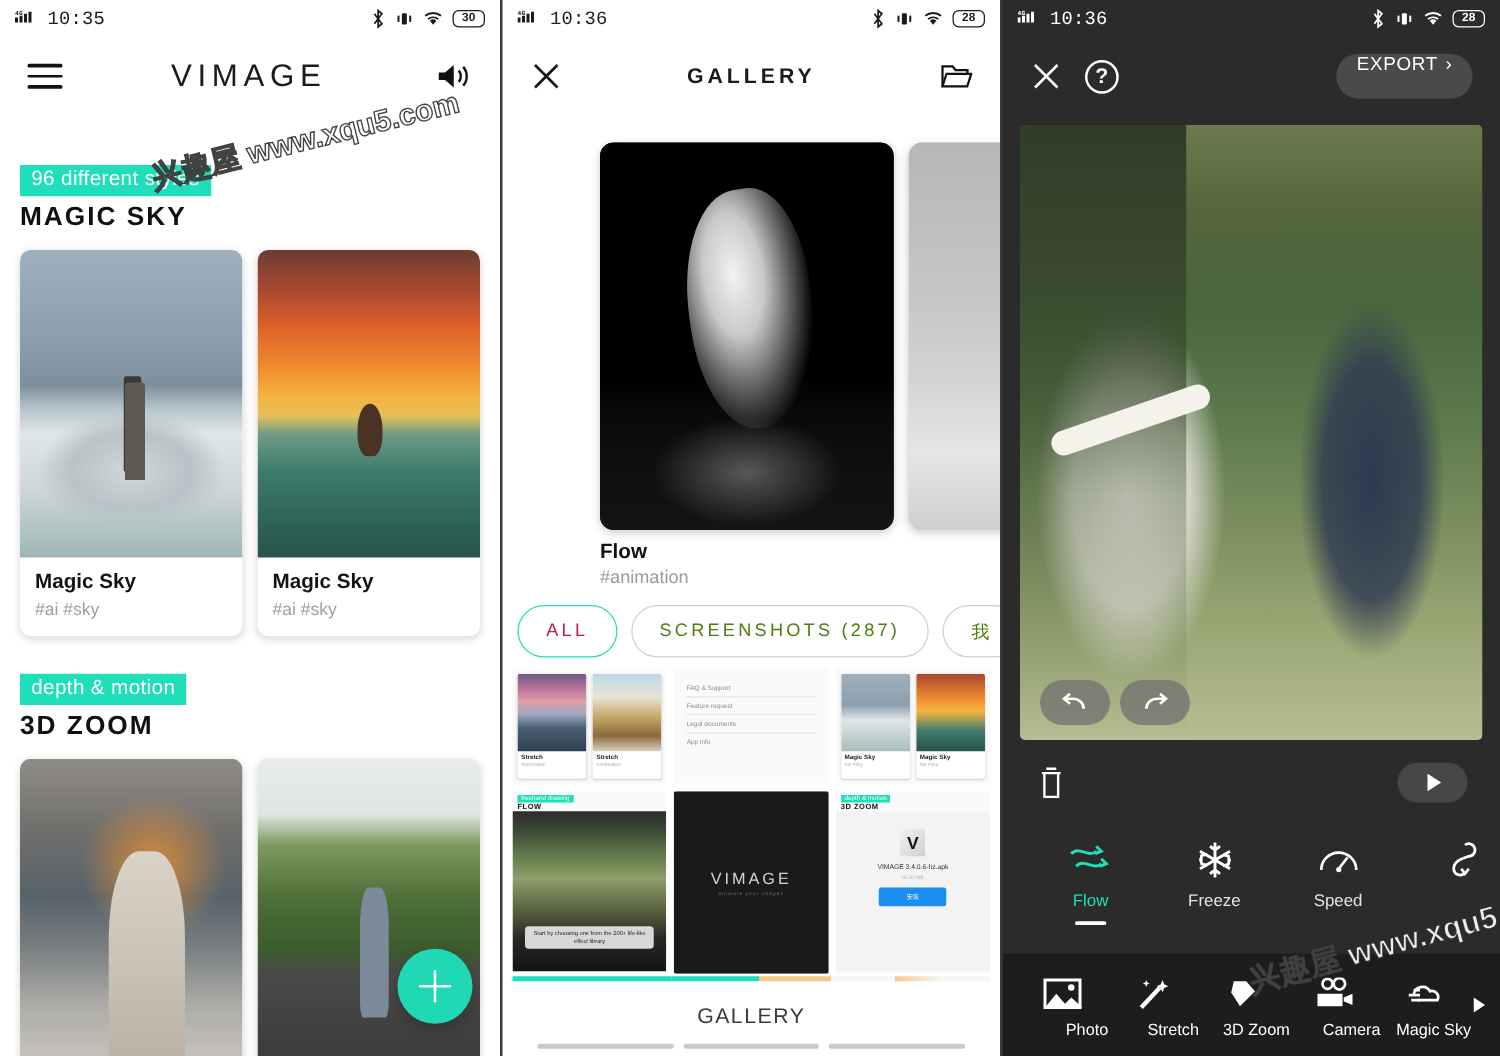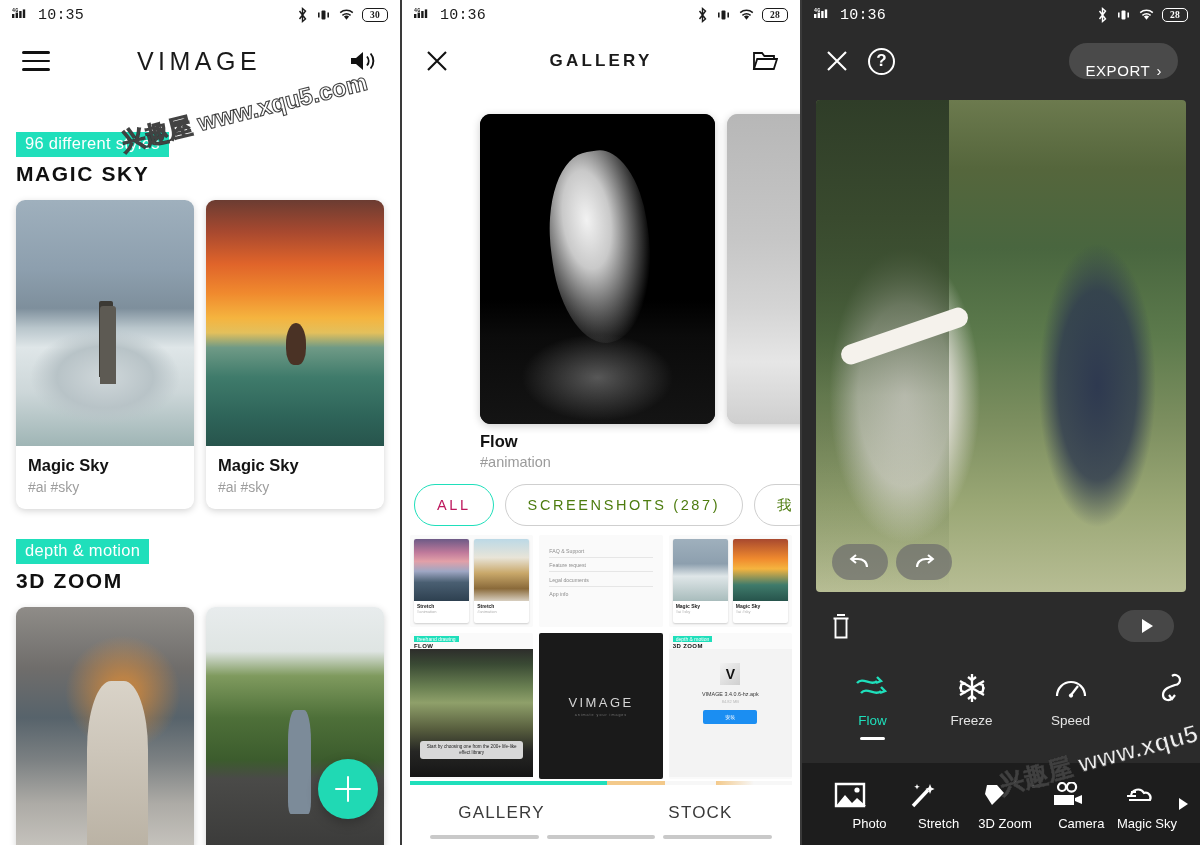--- a/index.html
+++ b/index.html
@@ -21,21 +21,21 @@
     padding: 0 12px; font-size: 14px; letter-spacing: .2px;
   }
   .sb-left { display: flex; align-items: center; gap: 6px; font-family: Liberation Mono, monospace; }
   .sb-right { margin-left: auto; display: flex; align-items: center; gap: 7px; }
   .sig { display: block; }
   .sb-time { font-size: 15px; font-weight: 500; }
   .batt {
     border: 1.6px solid currentColor; border-radius: 5px;
     padding: 0 4px; font-size: 9.5px; line-height: 12px; height: 14px;
     min-width: 26px; text-align: left; font-weight: 700;
-    display: flex; align-items: center; justify-content: center; font-family: Liberation Serif, serif;
+    display: flex; align-items: center; justify-content: center;
   }
   .dark-text { color: #1b1b1b; }
   .light-text { color: #ffffff; }
 
   
   .p1-header {
     height: 62px; display: flex; align-items: center; padding: 0 22px;
   }
   .hamburger { width: 28px; display: flex; flex-direction: column; gap: 6px; cursor: pointer; }
   .hamburger i { display: block; height: 2.4px; background: #111; border-radius: 2px; }
@@ -221,21 +221,21 @@
 
   
   .p3-header { height: 62px; display: flex; align-items: center; padding: 0 22px; gap: 18px; }
   .circle-q {
     width: 27px; height: 27px; border-radius: 50%; border: 2.2px solid #fff;
     display: flex; align-items: center; justify-content: center;
     font-size: 17px; color: #fff; font-weight: 600; cursor: pointer;
   }
   .export-btn {
     margin-left: auto; background: #4a4a4a; color: #fff; border-radius: 22px;
-    height: 36px; display: flex; align-items: flex-end; gap: 6px;
+    height: 36px; display: flex; align-items: flex-start; gap: 6px;
     padding: 0 16px; font-size: 15px; letter-spacing: .6px; cursor: pointer;
   }
 
   .canvas-wrap { position: relative; margin: 8px 14px 0; height: 492px; border-radius: 4px; overflow: hidden; }
   .wedding {
     position: absolute; inset: 0;
     background:
       radial-gradient(ellipse 30% 44% at 24% 60%, #f2ecea 0%, rgba(242,236,234,.75) 42%, rgba(0,0,0,0) 68%),
       radial-gradient(ellipse 22% 40% at 76% 58%, #2e3950 0%, rgba(46,57,80,.8) 48%, rgba(0,0,0,0) 72%),
       linear-gradient(#6c7a4e 0%, #55663c 14%, #49663f 30%, #5c7a4c 48%, #7d8f60 66%, #9aa775 82%, #b7bd94 100%);
@@ -535,21 +535,20 @@
     </div>
 
     <div class="progress-strip">
       <i class="a"></i>
       <i class="b"></i>
       <i class="c"></i>
     </div>
 
     <div class="bottom-tabs">
       <div class="btab">GALLERY</div>
-      <div class="btab">STOCK</div>
     </div>
     <div class="home-indicators">
       <i></i>
       <i></i>
       <i></i>
     </div>
   </div>
 
   <div class="panel panel-dark">
 

